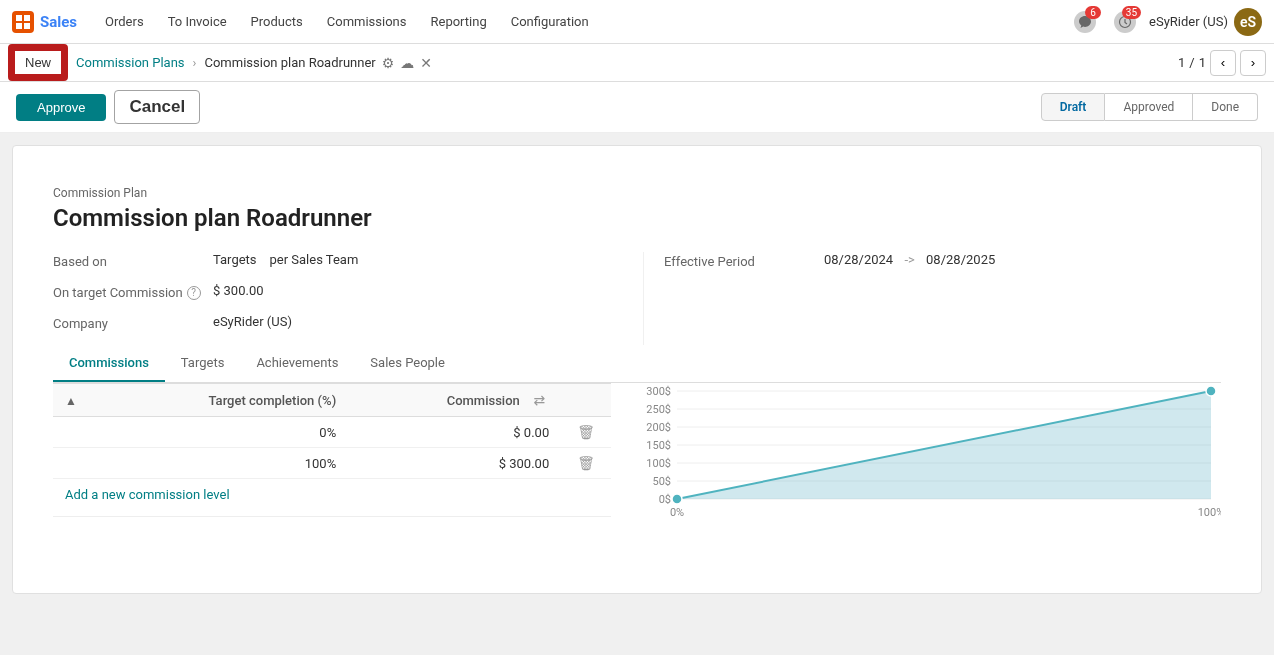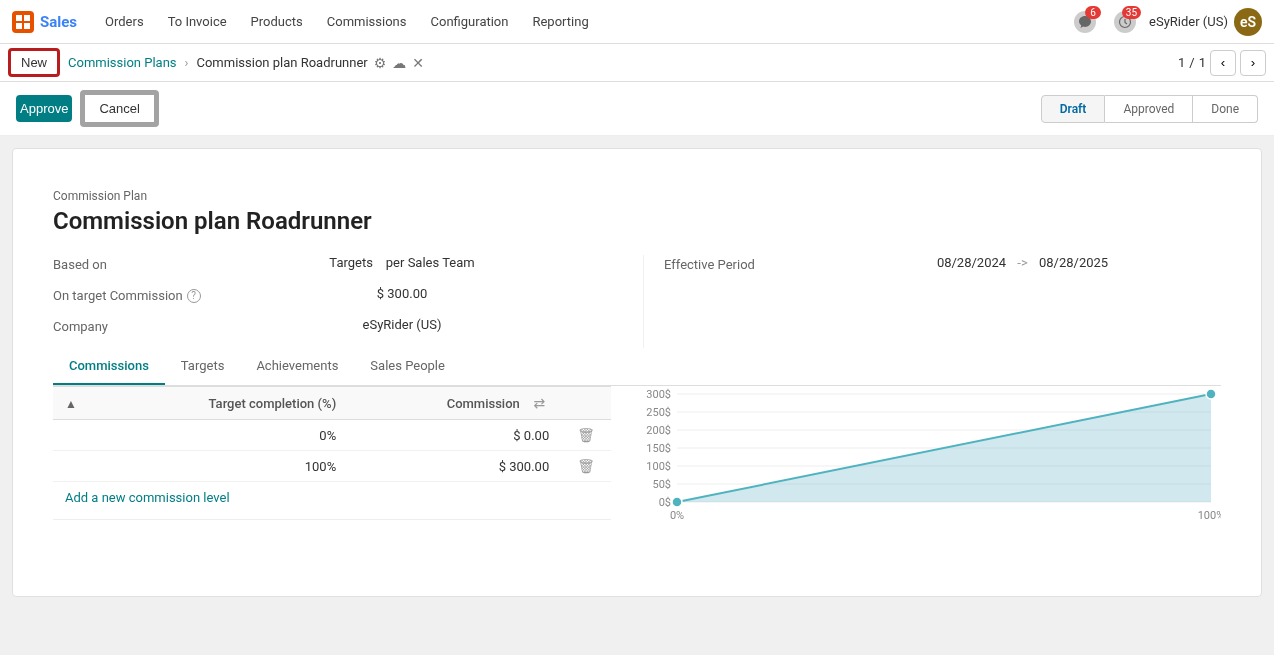--- a/index.html
+++ b/index.html
@@ -21,59 +21,59 @@
     .nav-icon-circle { width: 22px; height: 22px; border-radius: 50%; background: #ccc; display:flex; align-items:center; justify-content:center; }
     .user-info { display: flex; align-items: center; gap: 6px; cursor: pointer; font-size: 13px; }
     .avatar { width: 28px; height: 28px; border-radius: 50%; background: #8b6914; display:flex; align-items:center; justify-content:center; color:#fff; font-size:14px; font-weight:600; overflow:hidden; }
 
     
     .breadcrumb-bar {
       display: flex; align-items: center; background: #fff; height: 38px;
       border-bottom: 1px solid #ddd; padding: 0 8px; gap: 8px;
     }
     .new-btn {
-      background: #fff; border: 3px solid #b91c1c; border-radius: 4px;
+      background: #fff; border: 7px solid #b91c1c; border-radius: 4px;
       padding: 4px 10px; font-size: 13px; cursor: pointer; color: #333;
     }
     .breadcrumb-link { color: #017e84; font-size: 13px; cursor: pointer; }
     .breadcrumb-sep { color: #999; font-size: 13px; }
     .breadcrumb-current { display: flex; align-items: center; gap: 6px; font-size: 13px; color: #333; }
     .bc-icon { font-size: 14px; color: #777; cursor: pointer; }
     .pagination { margin-left: auto; display: flex; align-items: center; gap: 4px; font-size: 13px; }
     .pag-btn { background: none; border: 1px solid #ccc; border-radius: 4px; width: 26px; height: 26px; display: flex; align-items:center; justify-content:center; cursor: pointer; }
 
     
     .action-bar {
       display: flex; align-items: center; background: #fff; padding: 8px 16px;
       border-bottom: 1px solid #eee; gap: 8px;
     }
     .approve-btn {
       background: #017e84; color: #fff; border: none; border-radius: 4px;
-      padding: 6px 4px; font-size: 13px; cursor: pointer; font-weight: 500;
+      padding: 6px 21px; font-size: 13px; cursor: pointer; font-weight: 500;
     }
     .cancel-btn {
-      background: #fff; color: #333; border: 5px solid #a3a3a3; border-radius: 4px;
-      padding: 6px 14px; font-size: 13px; cursor: pointer;
+      background: #fff; color: #333; border: 1px solid #a3a3a3; border-radius: 4px;
+      padding: 6px 14px; font-size: 17px; cursor: pointer; font-weight: bold;
     }
     .status-bar { margin-left: auto; display: flex; align-items: center; }
     .status-step {
       padding: 6px 18px; font-size: 12px; border: 1px solid #ccc; background: #fff;
       cursor: pointer; color: #666;
     }
     .status-step.active { background: #f5f5f5; color: #0369a1; font-weight: 600; }
     .status-step:first-child { border-radius: 4px 0 0 4px; }
     .status-step:last-child { border-radius: 0 4px 4px 0; }
     .status-step + .status-step { border-left: none; }
 
     
     .main-content { background: #fff; margin: 12px; border-radius: 4px; border: 1px solid #e0e0e0; padding: 40px; }
     .record-type { font-size: 12px; color: #666; margin-bottom: 4px; }
     .record-title { font-size: 24px; font-weight: 600; color: #222; margin-bottom: 20px; }
 
-    .form-grid { display: grid; grid-template-columns: 1fr 1fr; gap: 12px; text-align: center; }
+    .form-grid { display: grid; grid-template-columns: 1fr 1fr; gap: 12px; }
     .form-left { padding-right: 40px; }
     .form-right { padding-left: 20px; border-left: 1px solid #f0f0f0; }
     .form-row { display: flex; align-items: flex-start; margin-bottom: 14px; }
     .form-row-label { width: 160px; min-width: 160px; color: #666; font-size: 13px; padding-top: 2px; display:flex; align-items:center; gap:4px; }
     .form-row-value { flex: 1; font-size: 13px; color: #333; }
     .form-row-value .arrow { color: #999; margin: 0 8px; }
     .help-icon { width: 14px; height: 14px; border-radius: 50%; border: 1px solid #999; display:inline-flex; align-items:center; justify-content:center; font-size:10px; color:#999; cursor:pointer; }
 
     
     .tabs-container { border-bottom: 1px solid #ddd; margin-bottom: 0; display: flex; }
@@ -112,22 +112,22 @@
           <rect x="1" y="9" width="6" height="6"></rect>
           <rect x="9" y="9" width="6" height="6"></rect>
         </svg>
     </div>
     <span class="logo-text">Sales</span>
   </div>
   <div class="nav-item">Orders</div>
   <div class="nav-item">To Invoice</div>
   <div class="nav-item">Products</div>
   <div class="nav-item">Commissions</div>
+  <div class="nav-item">Reporting</div>
   <div class="nav-item">Configuration</div>
-  <div class="nav-item">Reporting</div>
   <div class="topnav-right">
     <div class="nav-badge-btn">
       <div class="nav-icon-circle">
         <svg width="14" height="14" viewBox="0 0 14 14" fill="#666">
             <path d="M7 1C3.7 1 1 3.4 1 6.3c0 1.7.9 3.2 2.3 4.2L2.5 13l2.7-1.4c.6.2 1.2.3 1.8.3 3.3 0 6-2.4 6-5.3C13 3.4 10.3 1 7 1z"></path>
           </svg>
       </div>
       <span class="nav-badge">6</span>
     </div>
     <div class="nav-badge-btn">

